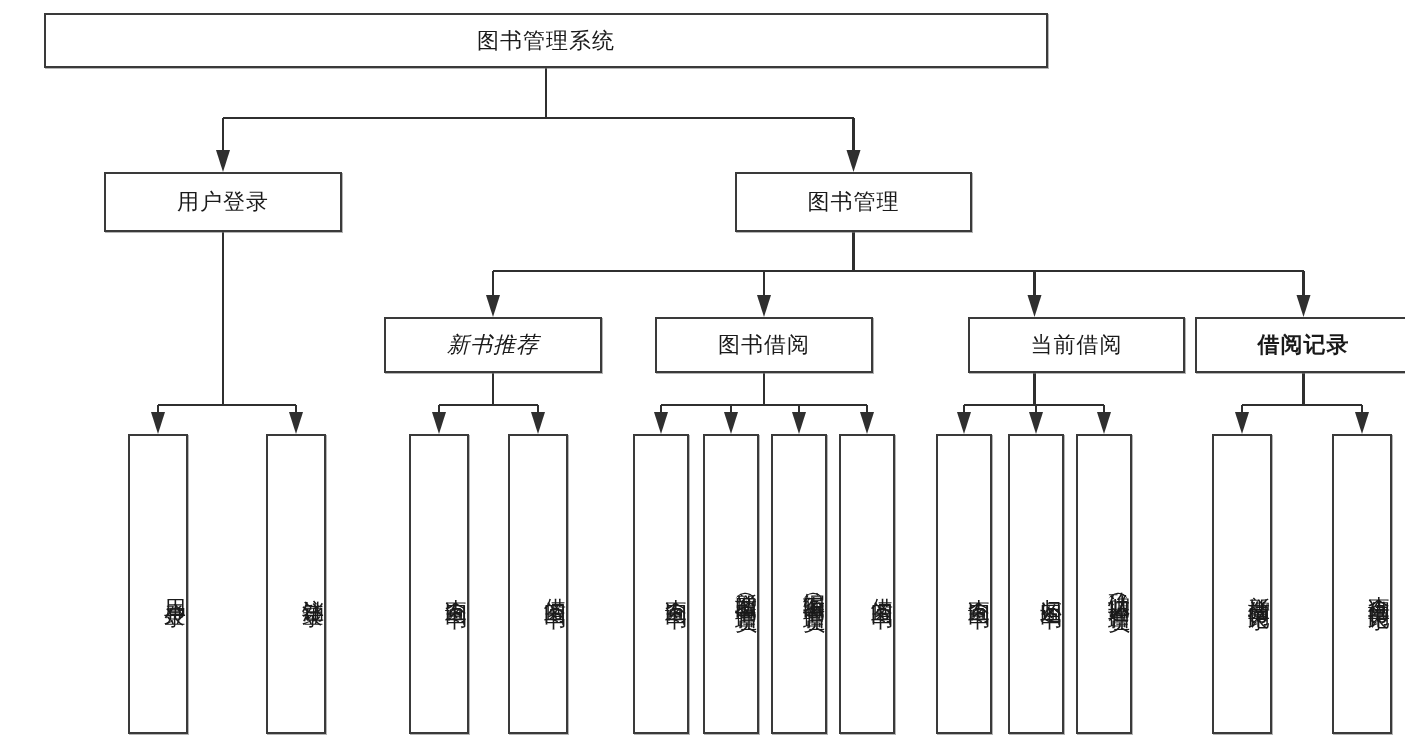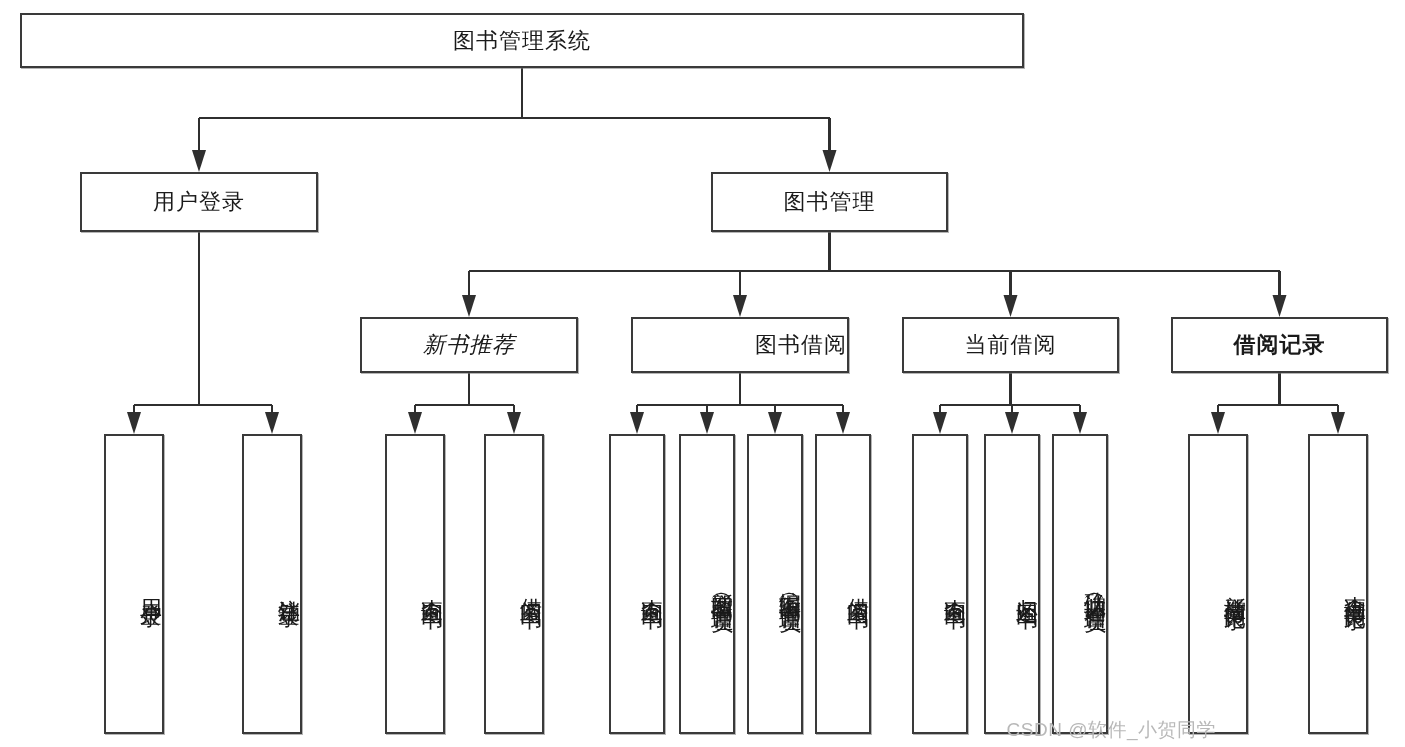--- a/index.html
+++ b/index.html
@@ -11,20 +11,21 @@
     width: 1405px;
     height: 747px;
     font-family: "Liberation Sans", "DejaVu Sans", sans-serif;
     overflow: hidden;
   }
   #diagram-root {
     position: relative;
     width: 1224px;
     height: 747px;
     background: #ffffff;
+    margin-left: 24px;
   }
   svg.edges {
     position: absolute;
     left: 0;
     top: 0;
     width: 1405px;
     height: 747px;
     pointer-events: none;
   }
   .node {
@@ -136,24 +137,24 @@
       </div>
       <div class="node horizontal" style="left: 80px; top: 172px; width: 238px; height: 60px;">
         <span class="label">用户登录</span>
       </div>
       <div class="node horizontal" style="left: 711px; top: 172px; width: 237px; height: 60px;">
         <span class="label">图书管理</span>
       </div>
       <div class="node horizontal" style="left: 360px; top: 317px; width: 218px; height: 56px; font-style: italic;">
         <span class="label">新书推荐</span>
       </div>
-      <div class="node horizontal" style="left: 631px; top: 317px; width: 218px; height: 56px; justify-content: flex-end;">
+      <div class="node horizontal" style="left: 631px; top: 317px; width: 218px; height: 56px;">
         <span class="label">图书借阅</span>
       </div>
-      <div class="node horizontal" style="left: 902px; top: 317px; width: 217px; height: 56px;">
+      <div class="node horizontal" style="left: 944px; top: 317px; width: 217px; height: 56px;">
         <span class="label">当前借阅</span>
       </div>
       <div class="node horizontal" style="left: 1171px; top: 317px; width: 217px; height: 56px; font-weight: bold;">
         <span class="label">借阅记录</span>
       </div>
       <div class="node vertical" style="left: 104px; top: 434px; width: 60px; height: 300px;">
         <span class="label">用户登录</span>
       </div>
       <div class="node vertical" style="left: 242px; top: 434px; width: 60px; height: 300px;">
         <span class="label">注销登录</span>
@@ -185,14 +186,13 @@
       <div class="node vertical" style="left: 1052px; top: 434px; width: 56px; height: 300px;">
         <span class="label">确认归还（管理员）</span>
       </div>
       <div class="node vertical" style="left: 1188px; top: 434px; width: 60px; height: 300px;">
         <span class="label">新增借阅记录</span>
       </div>
       <div class="node vertical" style="left: 1308px; top: 434px; width: 60px; height: 300px;">
         <span class="label">查询借阅记录</span>
       </div>
     </div>
-  <div id="watermark">CSDN @软件_小贺同学</div>
 </div>
 
 </body></html>

